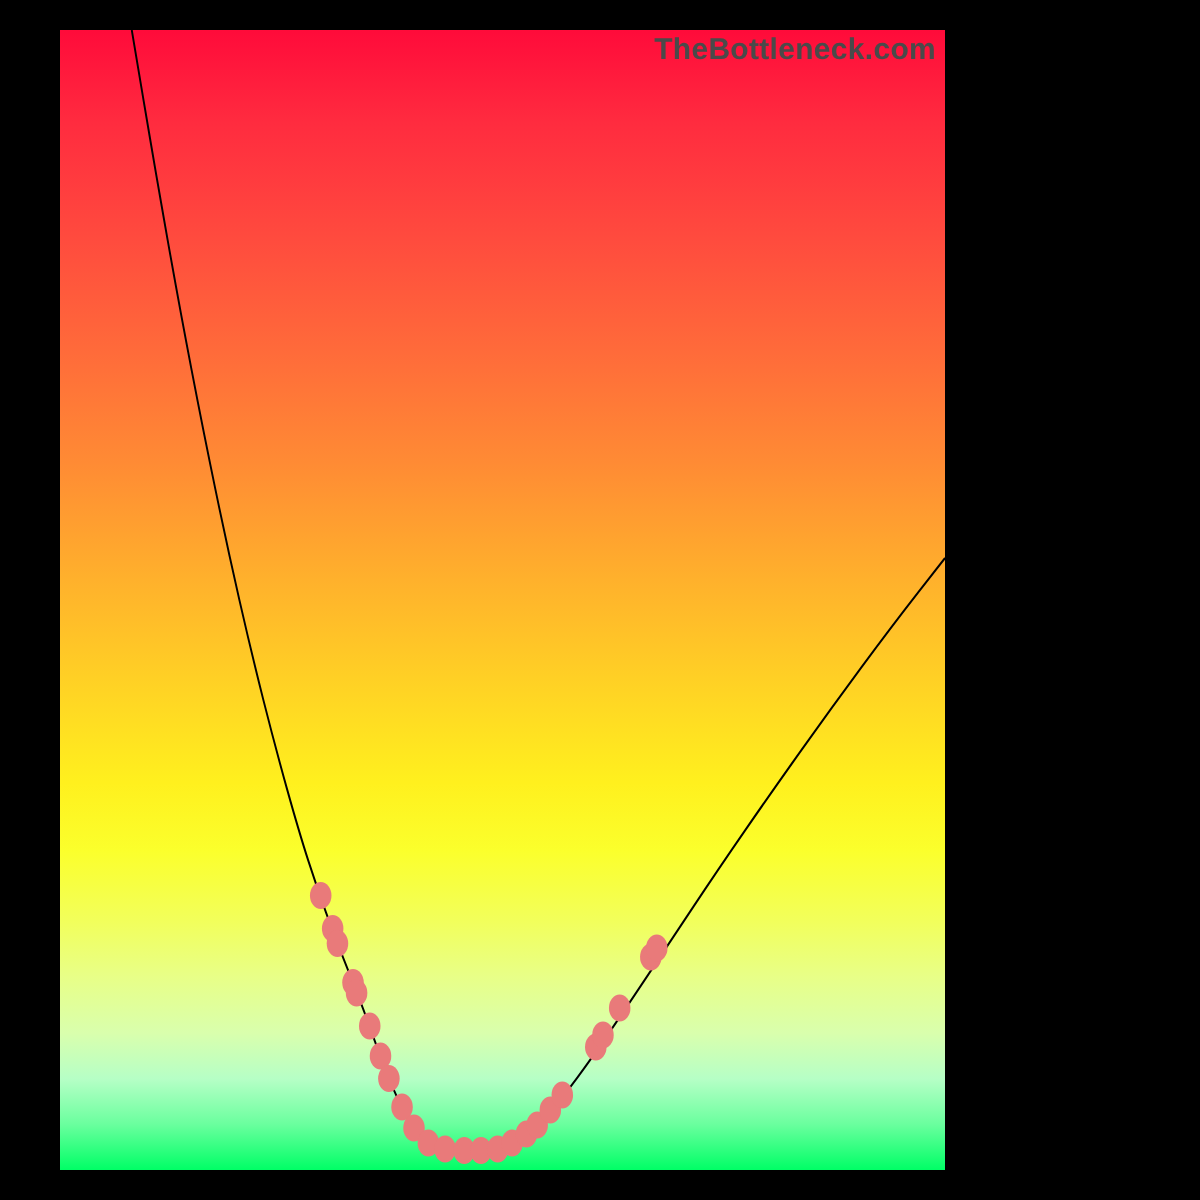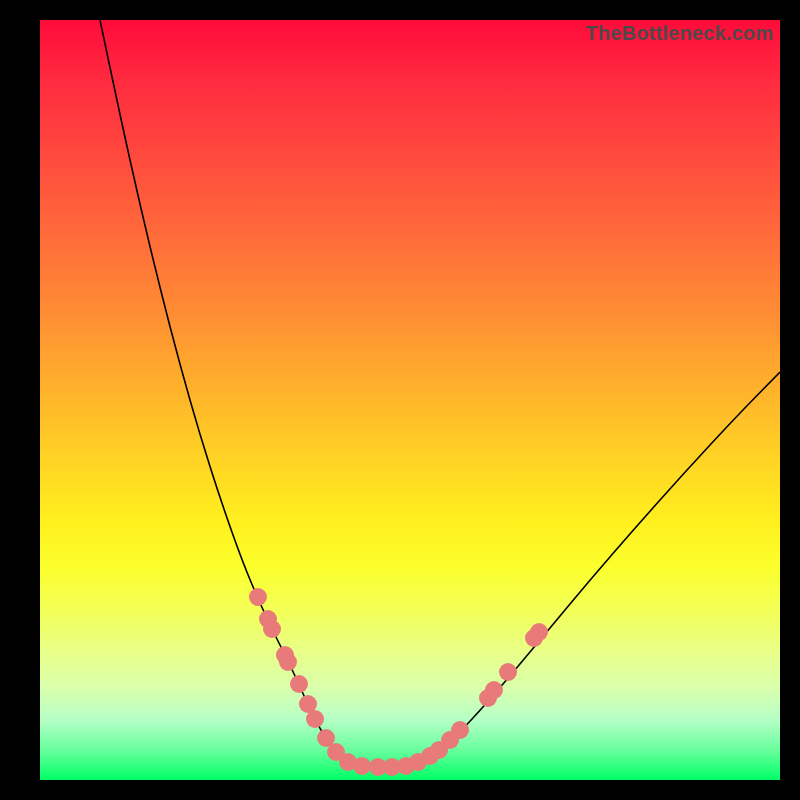--- a/index.html
+++ b/index.html
@@ -7,21 +7,21 @@
   .frame {
     position: relative;
     width: 800px;
     height: 800px;
     background: #000;
   }
   .plot-area {
     position: absolute;
     left: 40px;
     top: 20px;
-    width: 740px;
+    width: 590px;
     height: 760px;
     overflow: hidden;
   }
   .gradient {
     position: absolute;
     inset: 0;
     background: linear-gradient(to bottom,
       #ff0b3a 0%,
       #ff2b3f 8%,
       #ff4a3e 18%,

